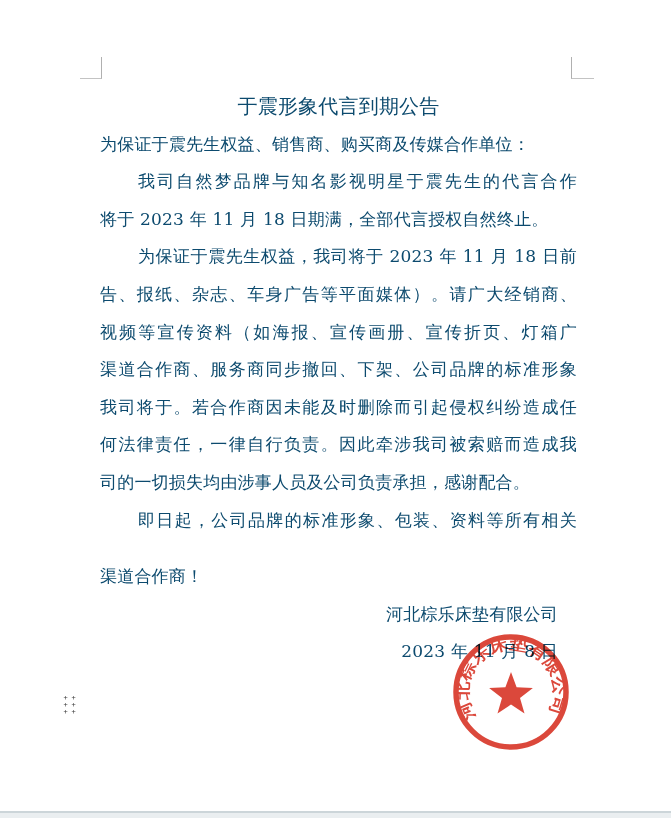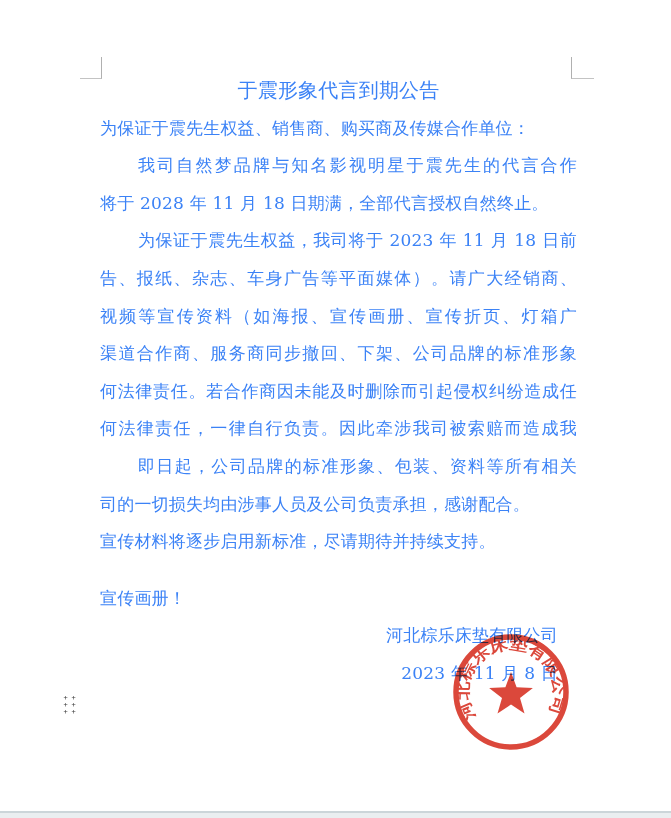--- a/index.html
+++ b/index.html
@@ -7,22 +7,22 @@
     width:671px;height:818px;position:relative;background:#ffffff;overflow:hidden;
     font-family:"DejaVu Serif","Liberation Serif",serif;
   }
   .page{position:absolute;inset:0;background:#ffffff;}
   
   .crop{position:absolute;width:21px;height:21px;}
   .crop-tl{left:80px;top:57px;border-right:1px solid #b0b0b0;border-bottom:1px solid #c3c3c3;}
   .crop-tr{left:571px;top:57px;width:22px;border-left:1px solid #b0b0b0;border-bottom:1px solid #c3c3c3;}
   
   .content{
-    position:absolute;left:100px;top:72px;width:477px;
-    color:#3b82f6;font-size:17px;
+    position:absolute;left:100px;top:88px;width:477px;
+    color:#0c4a6e;font-size:17px;
   }
   .line{
     display:block;line-height:37.6px;height:37.6px;overflow:visible;
     text-align:justify;text-justify:inter-character;letter-spacing:0.2px;
   }
   .jf{text-align-last:justify;}
   .title{font-size:20px;text-align:center;text-align-last:center;height:37.6px;}
   .ind{text-indent:38px;}
   .closing{margin-top:19px;text-align:left;text-align-last:left;}
   .right{text-align:right;text-align-last:right;padding-right:19px;}
@@ -52,31 +52,30 @@
 
 <div class="page">
 
   <div class="crop crop-tl"></div>
   <div class="crop crop-tr"></div>
 
   <div class="content">
     <div class="line title">于震形象代言到期公告</div>
     <div class="line">为保证于震先生权益、销售商、购买商及传媒合作单位：</div>
     <div class="line ind jf">我司自然梦品牌与知名影视明星于震先生的代言合作</div>
-    <div class="line">将于 2028 年 11 月 18 日期满，全部代言授权自然终止。</div>
+    <div class="line">将于 2023 年 11 月 18 日期满，全部代言授权自然终止。</div>
     <div class="line ind jf">为保证于震先生权益，我司将于 2023 年 11 月 18 日前</div>
     <div class="line jf">告、报纸、杂志、车身广告等平面媒体）。请广大经销商、</div>
     <div class="line jf">视频等宣传资料（如海报、宣传画册、宣传折页、灯箱广</div>
     <div class="line jf">渠道合作商、服务商同步撤回、下架、公司品牌的标准形象</div>
-    <div class="line jf">何法律责任。若合作商因未能及时删除而引起侵权纠纷造成任</div>
+    <div class="line jf">我司将于。若合作商因未能及时删除而引起侵权纠纷造成任</div>
     <div class="line jf">何法律责任，一律自行负责。因此牵涉我司被索赔而造成我</div>
+    <div class="line">司的一切损失均由涉事人员及公司负责承担，感谢配合。</div>
     <div class="line ind jf">即日起，公司品牌的标准形象、包装、资料等所有相关</div>
-    <div class="line">司的一切损失均由涉事人员及公司负责承担，感谢配合。</div>
-    <div class="line">宣传材料将逐步启用新标准，尽请期待并持续支持。</div>
-    <div class="line closing">宣传画册！</div>
+    <div class="line closing">渠道合作商！</div>
     <div class="line right">河北棕乐床垫有限公司</div>
     <div class="line right">2023 年 11 月 8 日</div>
   </div>
 
   <div class="dots">
     <span>+</span>
       <span>+</span>
       <span>+</span>
       <span>+</span>
       <span>+</span>

